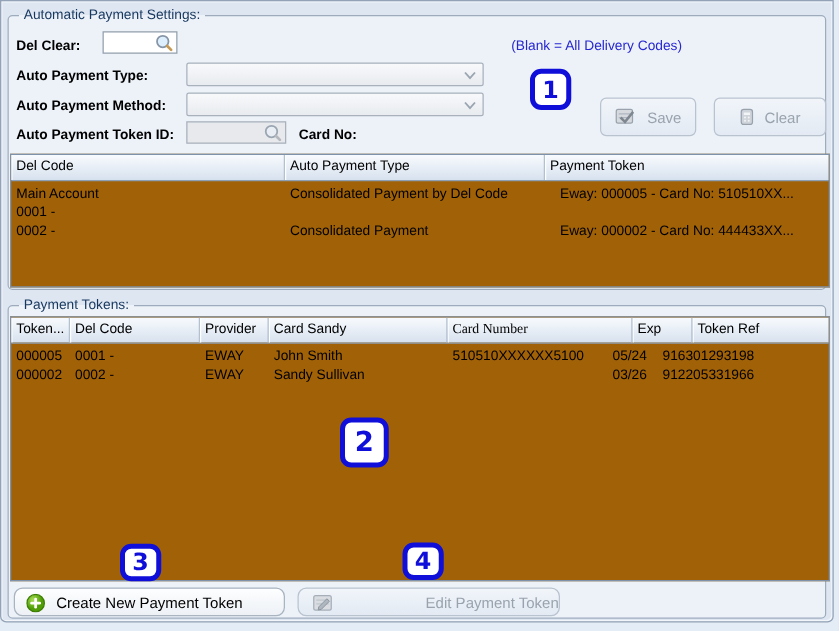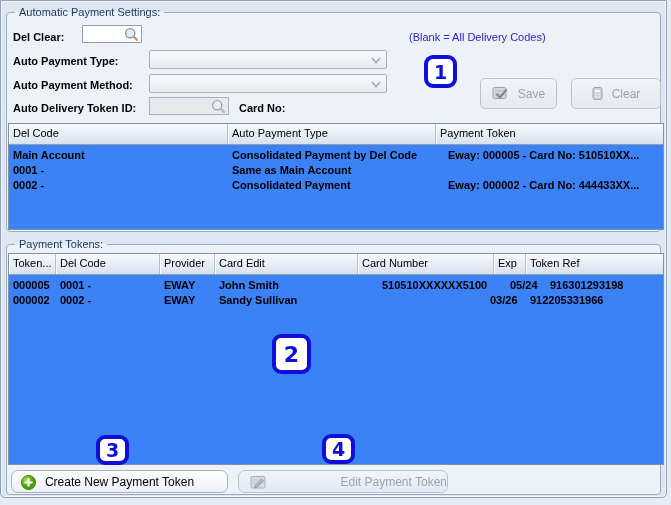--- a/index.html
+++ b/index.html
@@ -44,35 +44,35 @@
     position:absolute;box-sizing:border-box;display:flex;align-items:center;justify-content:center;
     border:1px solid #b9c3cf;border-radius:5px;cursor:default;
     background:linear-gradient(#f1f5fa,#e3eaf3);
     font-size:12px;color:#9aa3ad;gap:9px;
   }
   .btn.big{height:31px;}
   .btn.small{height:23px;border-radius:7px;}
   .btn.enabled{color:#000;background:linear-gradient(#fdfeff,#edf1f6);border-color:#a9b4c0;}
   .btn .bicon{line-height:0;flex:0 0 auto;}
   .tbl{
-    position:absolute;box-sizing:border-box;background:#3b82f6;
+    position:absolute;box-sizing:border-box;background:#a16207;
     border:1px solid #7e92ab;overflow:hidden;
   }
   .thead{display:flex;height:20px;background:linear-gradient(#f8fbfe,#d7e1ee);border-bottom:1px solid #8d9fb4;}
   .th{
     box-sizing:border-box;font-size:11px;color:#000;line-height:19px;padding-left:4px;
     border-right:1px solid #b3c0d0;box-shadow:inset 1px 0 0 #fdfeff;
     white-space:nowrap;overflow:hidden;flex:0 0 auto;
   }
   .th.last{flex:1 1 auto;border-right:none;}
   .tbody{padding-top:3px;}
   .tr{display:flex;height:15px;}
   .td{
     box-sizing:border-box;font-size:11px;color:#000;line-height:15px;padding-left:4px;
-    white-space:nowrap;overflow:hidden;flex:0 0 auto;font-weight:bold;
+    white-space:nowrap;overflow:hidden;flex:0 0 auto;
   }
   .td.last{flex:1 1 auto;}
   .badge{
     position:absolute;box-sizing:border-box;background:#fff;
     border:4px solid #0f0fd9;border-radius:9px;color:#0f0fd9;
     font-weight:bold;font-size:19px;font-family:"DejaVu Sans",sans-serif;
     display:flex;align-items:center;justify-content:center;
   }
   #b1{left:423px;top:54px;width:33px;height:33px;}
   #b2{left:271px;top:333px;width:39px;height:40px;font-size:22px;}
@@ -109,21 +109,21 @@
 
   <div class="lbl" style="left:12px;top:78px;">Auto Payment Method:</div>
   <div class="combo" style="left:148px;top:73px;width:238px;">
     <span class="chev">
       <svg width="12" height="9">
           <polyline points="2,2 6,6.5 10,2" fill="none" stroke="#9aa5b1" stroke-width="1.5"></polyline>
         </svg>
     </span>
   </div>
 
-  <div class="lbl" style="left:12px;top:101px;">Auto Delivery Token ID:</div>
+  <div class="lbl" style="left:12px;top:101px;">Auto Payment Token ID:</div>
   <input class="inp gray" style="left: 148px; top: 96px; width: 80px;" value="">
   <span class="icon" style="left:210px;top:98px;">
     <svg width="15" height="15">
         <circle cx="6.2" cy="6.2" r="4.6" fill="#e8eef4" stroke="#99a5b1" stroke-width="1.4"></circle>
         <line x1="9.8" y1="9.8" x2="12.9" y2="12.9" stroke="#b5b9be" stroke-width="2.2" stroke-linecap="round"></line>
       </svg>
   </span>
   <div class="lbl" style="left:238px;top:101px;">Card No:</div>
 
   <div class="btn big" style="left:479px;top:77px;width:77px;">
@@ -158,52 +158,51 @@
       <div class="th last">Payment Token</div>
     </div>
     <div class="tbody">
       <div class="tr">
         <div class="td" style="width:219px;">Main Account</div>
         <div class="td" style="width:216px;">Consolidated Payment by Del Code</div>
         <div class="td last">Eway: 000005 - Card No: 510510XX...</div>
       </div>
       <div class="tr">
         <div class="td" style="width:219px;">0001 -</div>
-        <div class="td" style="width:216px;">Same as Main Account</div>
         <div class="td last"></div>
       </div>
       <div class="tr">
         <div class="td" style="width:219px;">0002 -</div>
         <div class="td" style="width:216px;">Consolidated Payment</div>
         <div class="td last">Eway: 000002 - Card No: 444433XX...</div>
       </div>
     </div>
   </div>
 
   <fieldset class="group" id="g2">
     <legend>Payment Tokens:</legend>
   </fieldset>
 
   <div class="tbl" id="t2" style="left:7px;top:252px;width:656px;height:212px;">
     <div class="thead">
       <div class="th" style="width:47px;">Token...</div>
       <div class="th" style="width:104px;">Del Code</div>
       <div class="th" style="width:55px;">Provider</div>
-      <div class="th" style="width:143px;">Card Edit</div>
-      <div class="th" style="width:136px;">Card Number</div>
-      <div class="th" style="width:32px;">Exp</div>
+      <div class="th" style="width:143px;">Card Sandy</div>
+      <div class="th" style="width:148px;font-family:Liberation Serif, serif;">Card Number</div>
+      <div class="th" style="width:48px;">Exp</div>
       <div class="th last">Token Ref</div>
     </div>
     <div class="tbody">
       <div class="tr">
         <div class="td" style="width:47px;">000005</div>
         <div class="td" style="width:104px;">0001 -</div>
         <div class="td" style="width:55px;">EWAY</div>
         <div class="td" style="width:143px;">John Smith</div>
-        <div class="td" style="width:128px;margin-left:20px;">510510XXXXXX5100</div>
+        <div class="td" style="width:128px;">510510XXXXXX5100</div>
         <div class="td" style="width:40px;">05/24</div>
         <div class="td last">916301293198</div>
       </div>
       <div class="tr">
         <div class="td" style="width:47px;">000002</div>
         <div class="td" style="width:104px;">0002 -</div>
         <div class="td" style="width:55px;">EWAY</div>
         <div class="td" style="width:143px;">Sandy Sullivan</div>
         <div class="td" style="width:128px;margin-top:32px;">444433XXXXXX1111</div>
         <div class="td" style="width:40px;">03/26</div>

